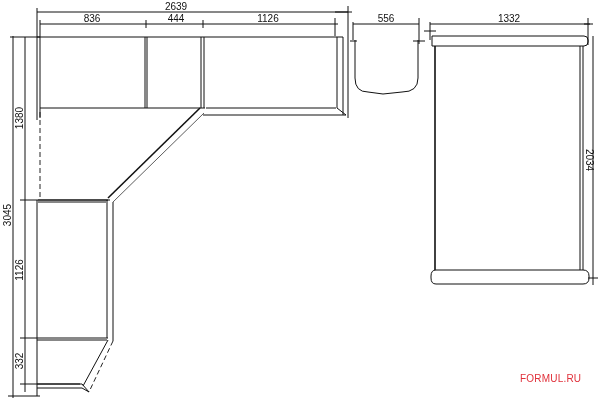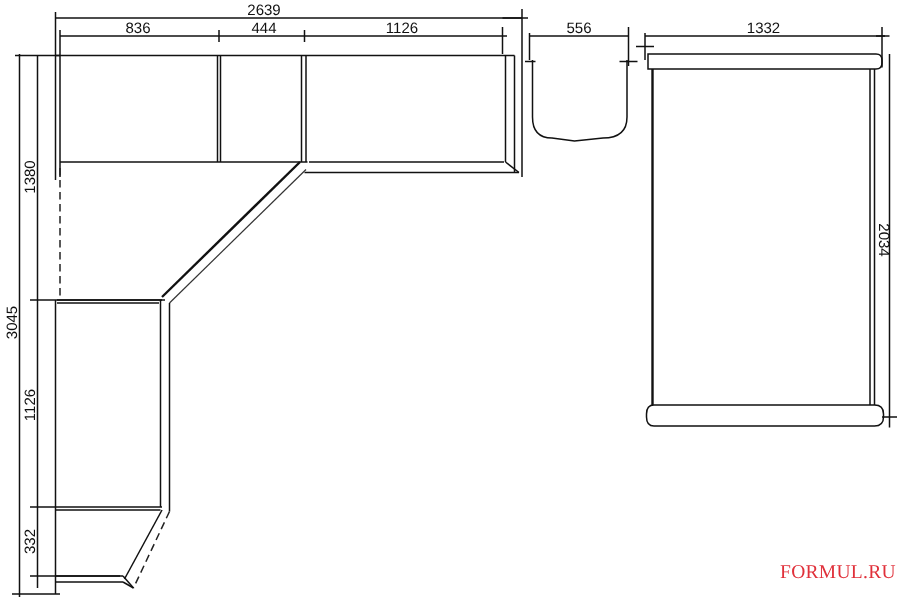--- a/index.html
+++ b/index.html
@@ -3,21 +3,21 @@
 <meta charset="utf-8">
 <style>
   html, body { margin: 0; padding: 0; background: #ffffff; }
   body { width: 600px; height: 402px; position: relative; overflow: hidden; font-family: "Liberation Sans", sans-serif; }
   svg { position: absolute; left: 0; top: 0; }
   .dimtxt { font-family: "Liberation Sans", sans-serif; font-size: 10px; fill: #111; }
   .ln { stroke: #111; fill: none; stroke-width: 1; }
   .thick { stroke: #111; fill: none; stroke-width: 1.6; }
   .thin { stroke: #333; fill: none; stroke-width: 0.8; }
   .dash { stroke: #222; fill: none; stroke-width: 1; stroke-dasharray: 5 3; }
-  .watermark { position: absolute; left: 520px; top: 373px; font-size: 13px; color: #e0303a; font-family: Liberation Serif, serif; letter-spacing: 0.2px; }
+  .watermark { position: absolute; left: 520px; top: 373px; font-size: 10px; color: #e0303a; font-family: Liberation Sans, sans-serif; letter-spacing: 0.2px; }
 </style>
 </head>
 <body>
 
 <svg width="600" height="402" viewBox="0 0 600 402">
 
   <g>
     <line class="ln" x1="37" y1="12" x2="348" y2="12"></line>
     <line class="ln" x1="37" y1="8" x2="37" y2="120"></line>
     <line class="ln" x1="348" y1="6" x2="348" y2="118"></line>

